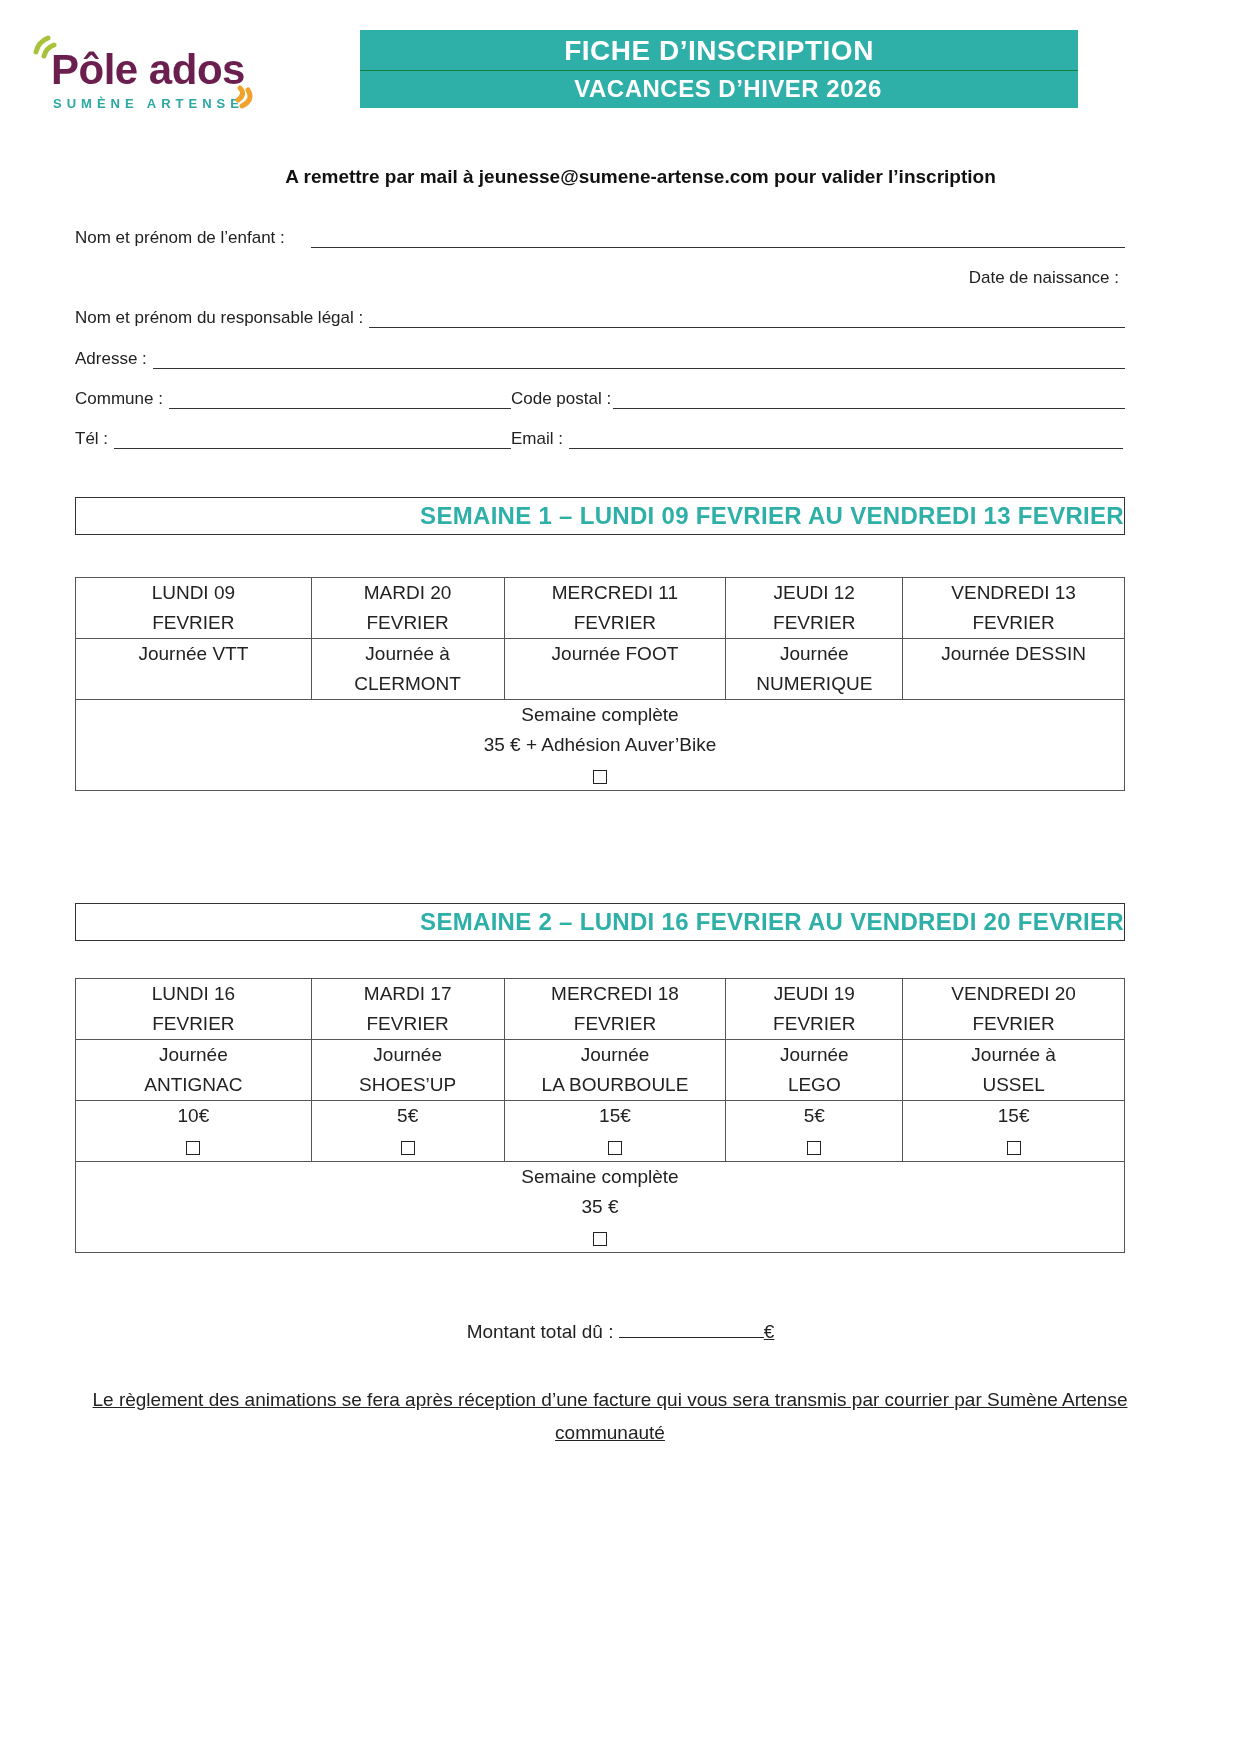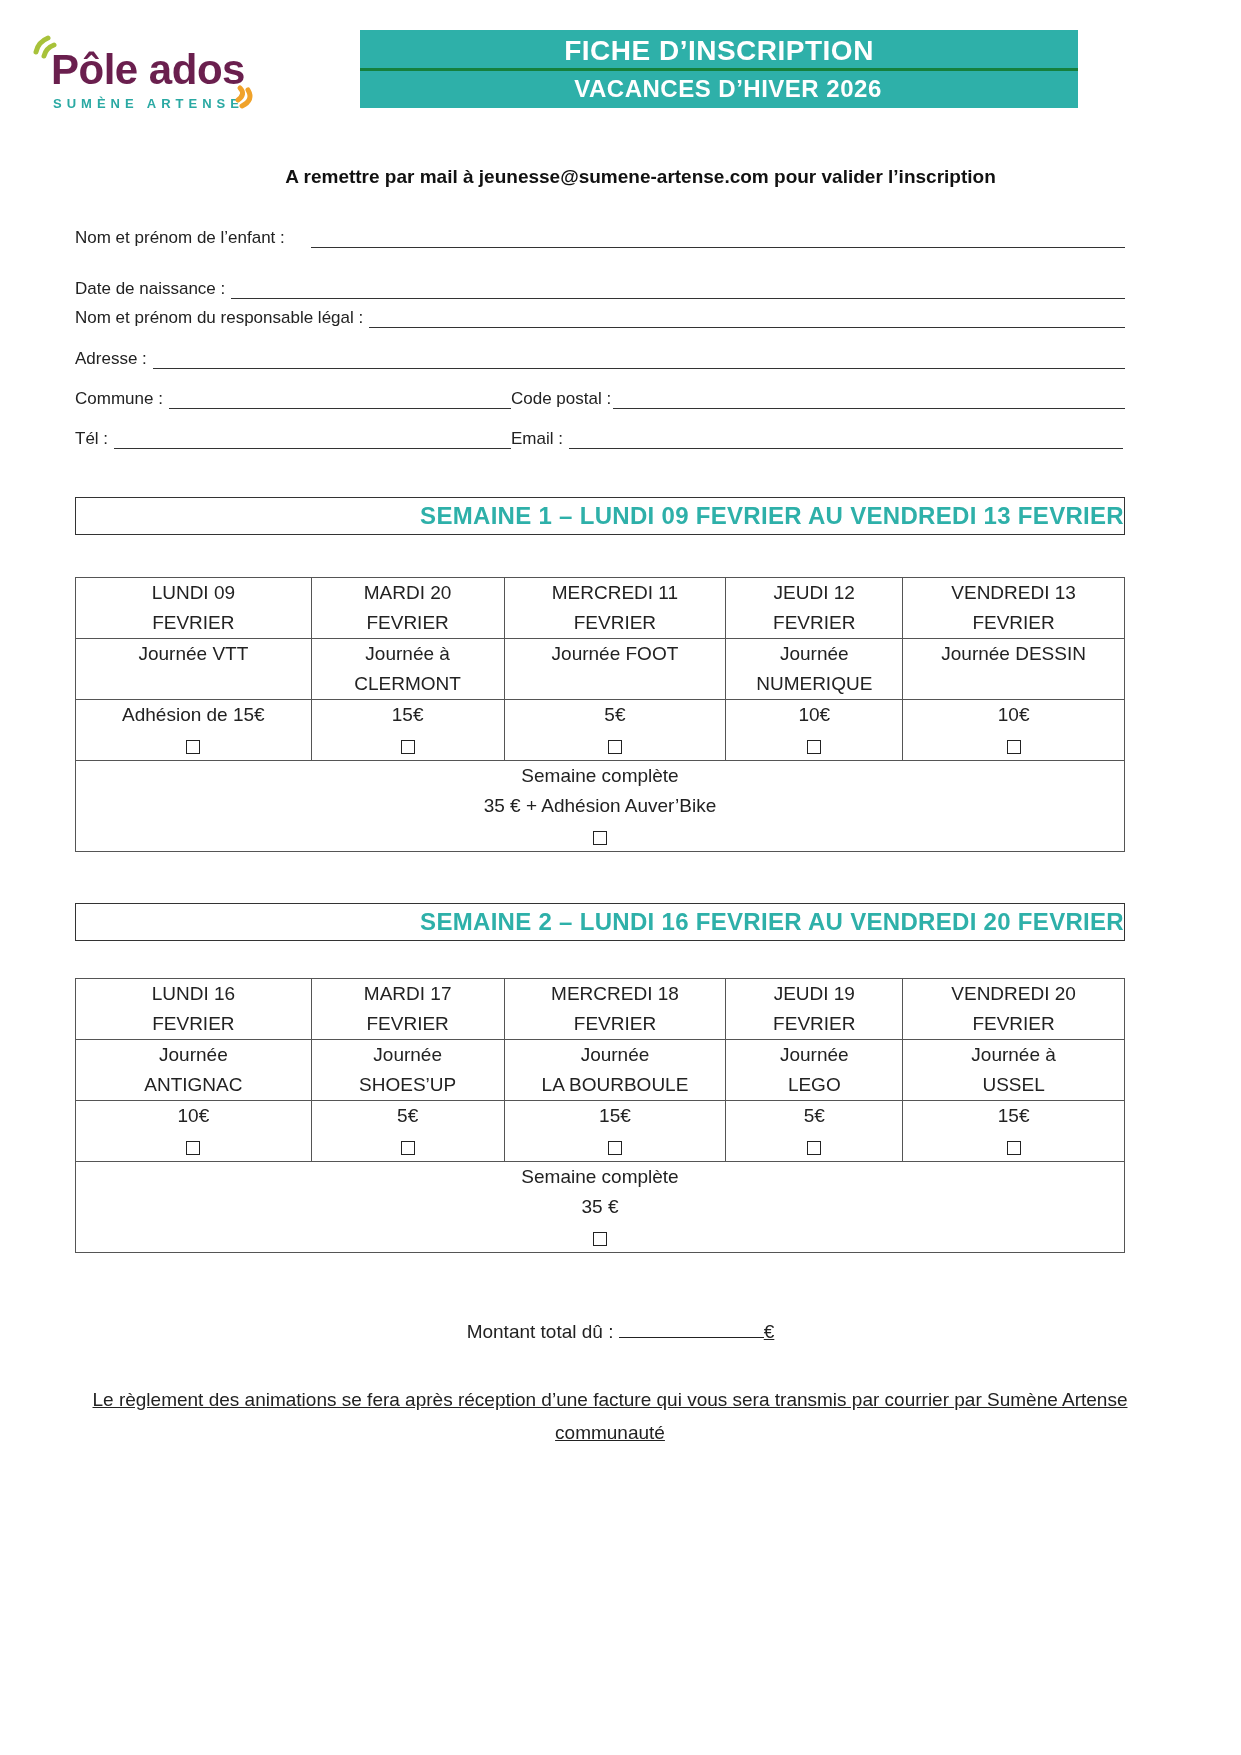--- a/index.html
+++ b/index.html
@@ -7,21 +7,21 @@
     body { position: relative; font-family: "Liberation Sans", "DejaVu Sans", sans-serif; color: #1a1a1a; overflow: hidden; }
 
     
     .logo { position: absolute; left: 28px; top: 30px; width: 260px; height: 90px; }
     .logo .arc-green { position: absolute; left: 2px; top: 2px; width: 40px; height: 30px; }
     .logo-title { position: absolute; left: 23px; top: 16px; font-size: 42px; font-weight: bold; color: #6a1f4e; letter-spacing: -0.5px; white-space: nowrap; }
     .logo-sub { position: absolute; left: 25px; top: 66px; font-size: 13px; font-weight: bold; color: #2aa9a3; letter-spacing: 5px; white-space: nowrap; }
 
     
     .banner { position: absolute; left: 360px; top: 30px; width: 718px; height: 78px; background: #2eb0a9; color: #ffffff; text-align: center; font-weight: bold; }
-    .banner .line1 { height: 41px; line-height: 41px; font-size: 28px; border-bottom: 3px solid #15803d; letter-spacing: 0.5px; }
+    .banner .line1 { height: 41px; line-height: 41px; font-size: 28px; border-bottom: 1px solid #15803d; letter-spacing: 0.5px; }
     .banner .line2 { height: 37px; line-height: 36px; font-size: 24px; letter-spacing: 0.5px; margin-left: 18px; }
 
     .instruction { position: absolute; left: 0; width: 1241px; top: 166px; text-align: center; font-size: 19px; font-weight: bold; color: #111; padding-left: 40px; }
 
     
     .field { position: absolute; left: 75px; height: 24px; display: flex; align-items: flex-end; font-size: 17px; color: #222; }
     .field .lbl { white-space: nowrap; padding-right: 6px; }
     .field .line { flex: 1; border-bottom: 1px solid #333; height: 18px; }
     .field.half-left { width: 436px; }
     .field.half-right { left: 511px; }
@@ -71,21 +71,21 @@
   <div class="line1">FICHE D’INSCRIPTION</div>
   <div class="line2">VACANCES D’HIVER 2026</div>
 </div>
 
 <div class="instruction">A remettre par mail à jeunesse@sumene-artense.com pour valider l’inscription</div>
 
 <div class="field" style="top:224px;width:1050px;gap:20px;">
   <span class="lbl">Nom et prénom de l’enfant :</span>
   <span class="line"></span>
 </div>
-<div class="field" style="top:275px;width:1050px;">
+<div class="field" style="top:268px;width:1050px;flex-direction:column;">
   <span class="lbl">Date de naissance :</span>
   <span class="line"></span>
 </div>
 <div class="field" style="top:304px;width:1050px;">
   <span class="lbl">Nom et prénom du responsable légal :</span>
   <span class="line"></span>
 </div>
 <div class="field" style="top:345px;width:1050px;">
   <span class="lbl">Adresse :</span>
   <span class="line"></span>
@@ -146,27 +146,20 @@
           <span class="cell-line"></span>
         </td>
     <td class="c3">
           <span class="cell-line">Journée</span>
           <span class="cell-line">NUMERIQUE</span>
         </td>
     <td class="c4">
           <span class="cell-line">Journée DESSIN</span>
           <span class="cell-line"></span>
         </td>
-  </tr>
-  <tr class="r-price">
-    <td class="c0"><span class="cell-line">Adhésion de 15€</span><span class="cb"></span></td>
-    <td class="c1"><span class="cell-line">15€</span><span class="cb"></span></td>
-    <td class="c2"><span class="cell-line">5€</span><span class="cb"></span></td>
-    <td class="c3"><span class="cell-line">10€</span><span class="cb"></span></td>
-    <td class="c4"><span class="cell-line">10€</span><span class="cb"></span></td>
   </tr>
   <tr class="r-full">
     <td colspan="5">
       <span class="cell-line">Semaine complète</span>
       <span class="cell-line">35 € + Adhésion Auver’Bike</span>
       <span class="cb"></span>
     </td>
   </tr>
 </tbody>
   </table>

